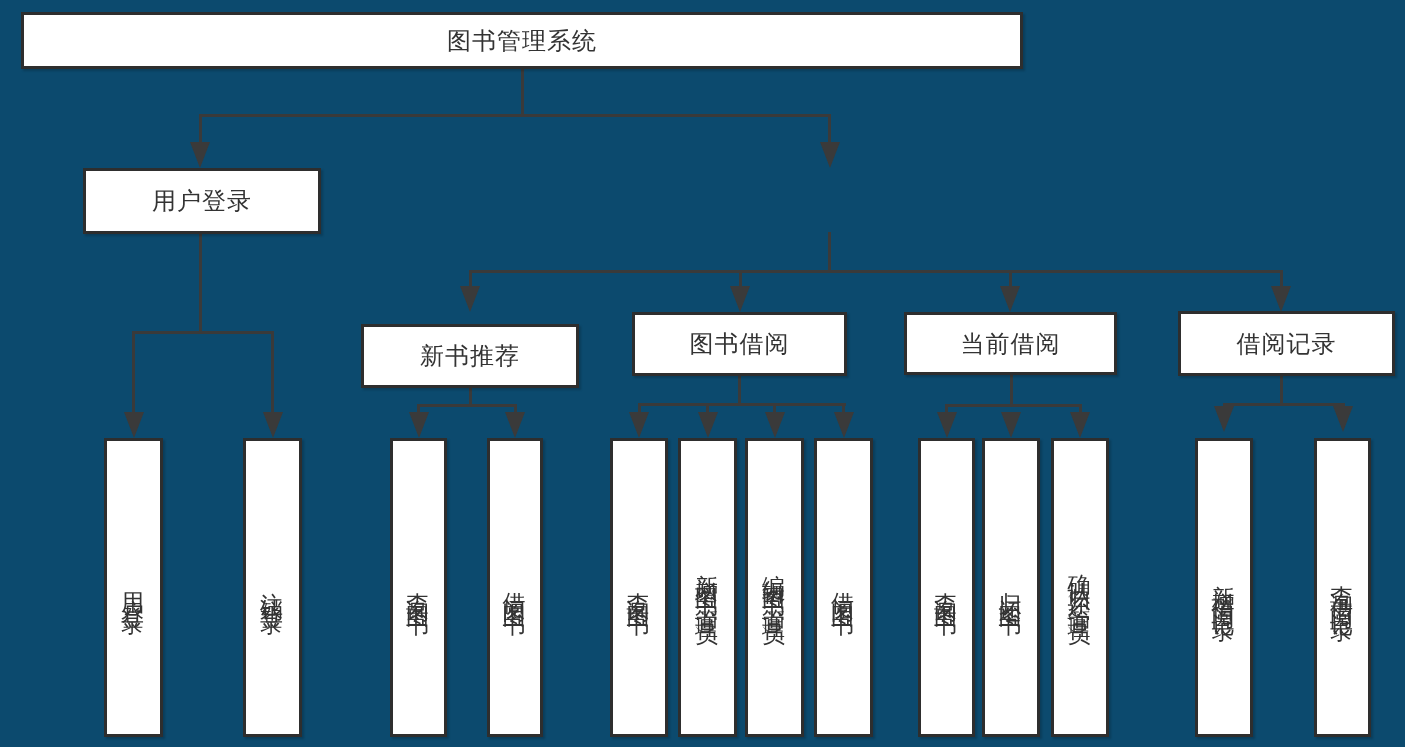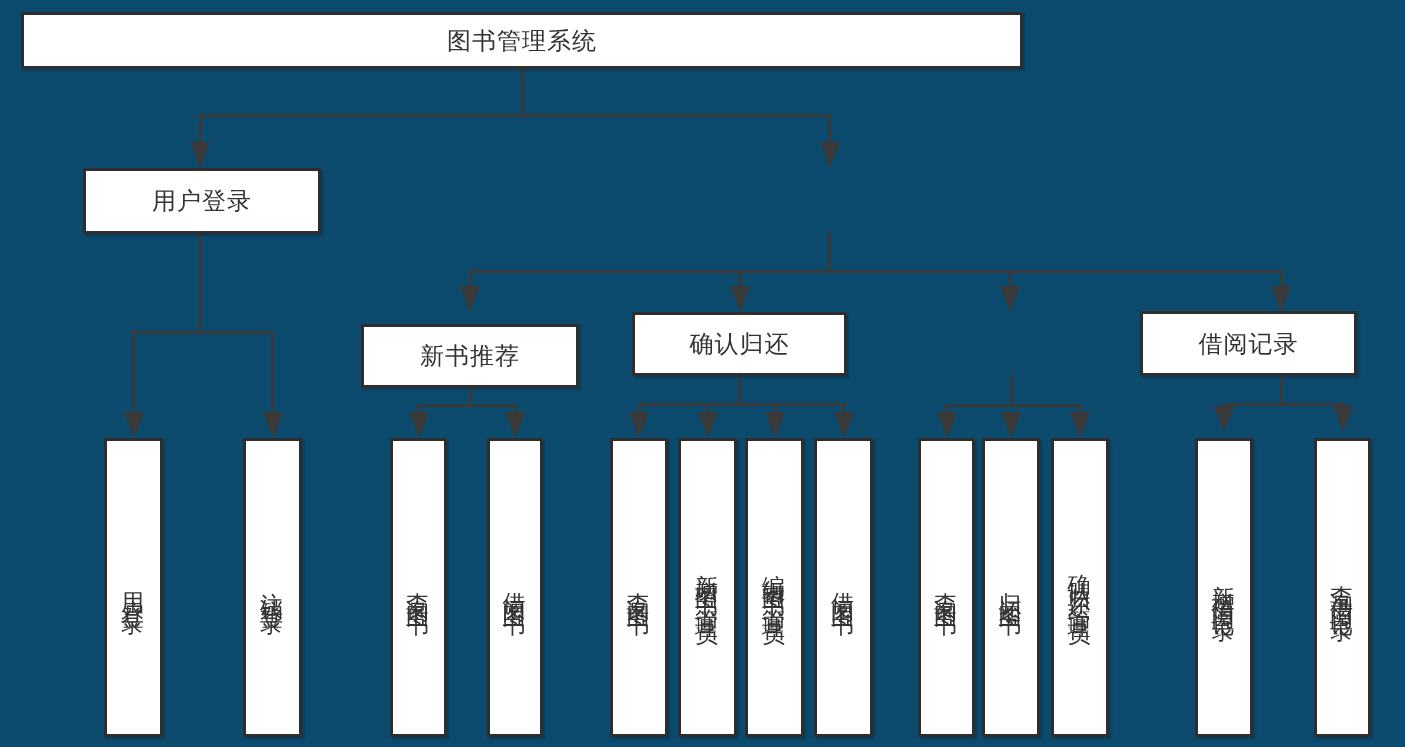--- a/index.html
+++ b/index.html
@@ -91,22 +91,23 @@
   <div class="ln" style="left:1280px;top:375px;width:3px;height:31px"></div>
   <div class="ln" style="left:1222.5px;top:403px;width:122px;height:3px"></div>
   <div class="arrow" style="left:1214px;top:406px"></div>
   <div class="arrow" style="left:1332.5px;top:406px"></div>
 
   <div class="node" style="left:21px;top:12px;width:1002px;height:57px">图书管理系统</div>
 
   <div class="node" style="left:83px;top:168px;width:238px;height:66px">用户登录</div>
 
   <div class="node" style="left:361px;top:324px;width:218px;height:64px">新书推荐</div>
-  <div class="node" style="left:632px;top:312px;width:215px;height:64px">确认归还</div>
-  <div class="node" style="left:1140px;top:311px;width:217px;height:65px">借阅记录</div>
+  <div class="node" style="left:632px;top:312px;width:215px;height:64px">图书借阅</div>
+  <div class="node" style="left:904px;top:312px;width:213px;height:63px">当前借阅</div>
+  <div class="node" style="left:1178px;top:311px;width:217px;height:65px">借阅记录</div>
 
   <div class="node leaf" style="left:104px;top:438px;width:59px;height:299px">用户登录</div>
   <div class="node leaf" style="left:243px;top:438px;width:59px;height:299px">注销登录</div>
 
   <div class="node leaf" style="left:390px;top:438px;width:57px;height:299px">查询图书</div>
   <div class="node leaf" style="left:487px;top:438px;width:56px;height:299px">借阅图书</div>
 
   <div class="node leaf" style="left:610px;top:438px;width:58px;height:299px">查询图书</div>
   <div class="node leaf" style="left:678px;top:438px;width:59px;height:299px">新增图书（管理员）</div>
   <div class="node leaf" style="left:745px;top:438px;width:59px;height:299px">编辑图书（管理员）</div>

